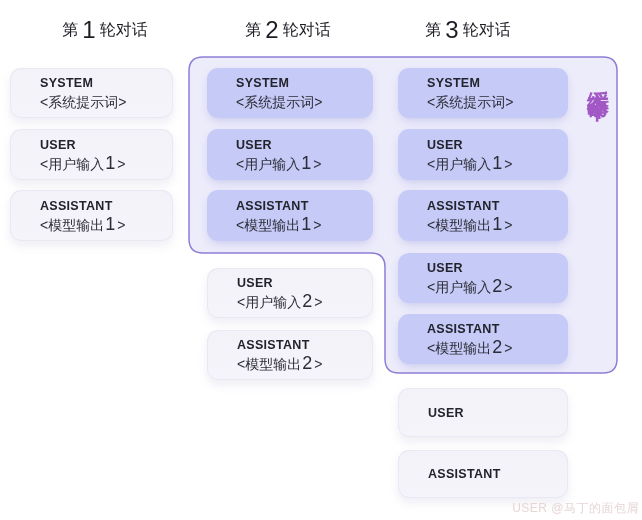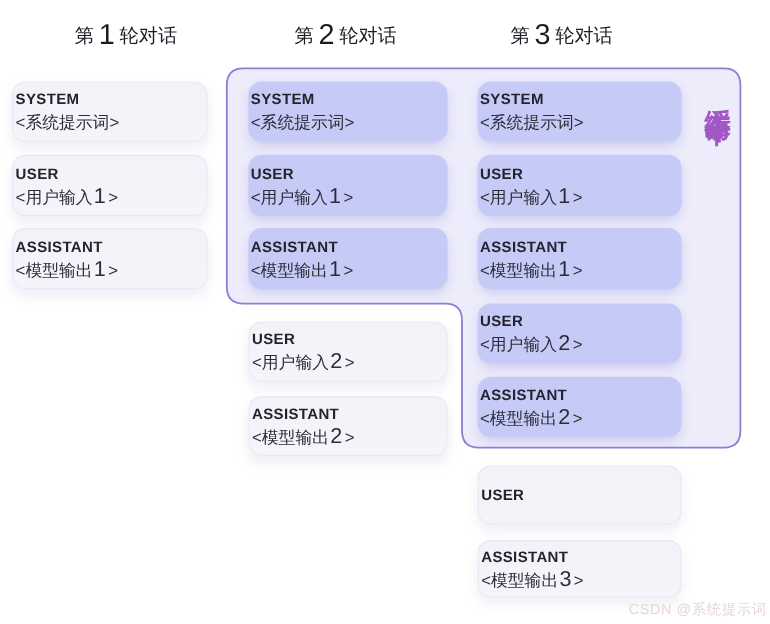--- a/index.html
+++ b/index.html
@@ -12,21 +12,21 @@
     white-space:nowrap;}
   .col-title .num{font-size:24px;font-weight:500;margin:0 4px;line-height:1;
     font-family:"Liberation Sans","DejaVu Sans",sans-serif;}
   .t1{left:30px;} .t2{left:213px;} .t3{left:393px;}
 
   
   .cache-svg{position:absolute;left:0;top:0;width:642px;height:520px;}
 
   
   .box{position:absolute;border-radius:11px;display:flex;flex-direction:column;
-    justify-content:center;gap:3px;padding-left:2px;box-sizing:border-box;}
+    justify-content:center;gap:3px;padding-left:29px;box-sizing:border-box;}
   .box.plain{background:linear-gradient(180deg,#f2f2f8,#f5f4fa);
     box-shadow:0 5px 10px rgba(150,150,195,0.16);border:1px solid rgba(228,228,242,0.7);}
   .box.cached{background:#c5caf7;box-shadow:0 4px 10px -2px rgba(110,115,205,0.30);}
   .c1{left:10px;width:163px;}
   .c2{left:207px;width:166px;}
   .c3{left:398px;width:170px;}
   .role{font-size:12.5px;font-weight:700;letter-spacing:0.3px;color:#23232c;line-height:14px;}
   .content{font-size:14px;font-weight:500;color:#2c2c36;line-height:16px;white-space:nowrap;}
   .content .num{font-size:18px;font-weight:500;margin:0 2px 0 1px;line-height:16px;}
 
@@ -118,20 +118,19 @@
   </div>
   <div class="box cached c3" style="top:314px;height:50px">
     <div class="role">ASSISTANT</div>
     <div class="content"><span>&lt;模型输出</span><span class="num">2</span><span>&gt;</span></div>
   </div>
   <div class="box plain c3" style="top:388px;height:49px">
     <div class="role">USER</div>
   </div>
   <div class="box plain c3" style="top:450px;height:48px">
     <div class="role">ASSISTANT</div>
-    <div class="content"><span>&lt;模型输出</span><span class="num">3</span><span>&gt;</span></div>
   </div>
 
   <div class="cache-label">缓存命中</div>
 
-  <div class="watermark">CSDN @系统提示词</div>
+  <div class="watermark">USER @马丁的面包屑</div>
 
 </div>
 
 </body></html>

